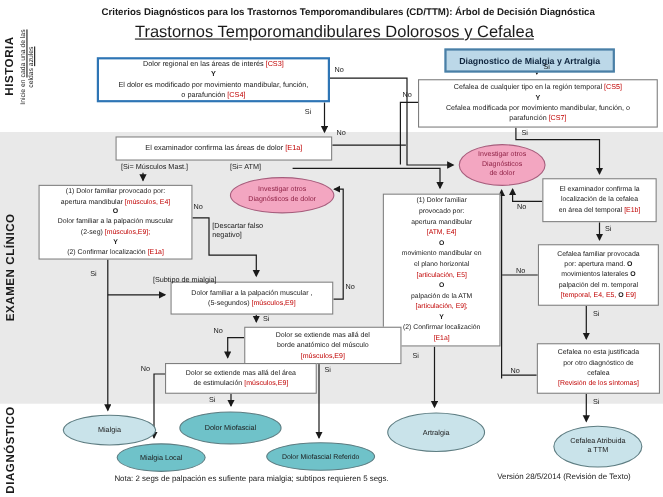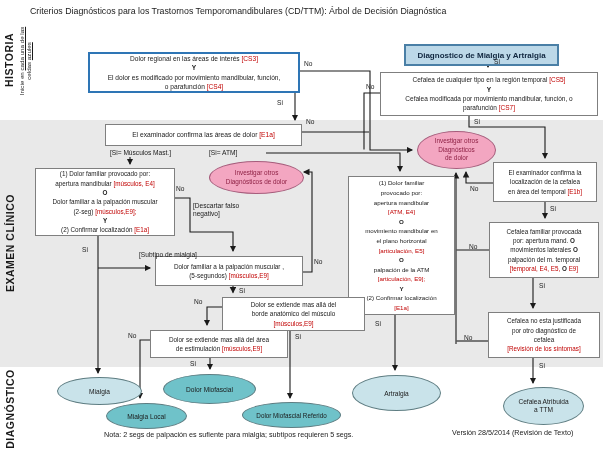--- a/index.html
+++ b/index.html
@@ -24,22 +24,22 @@
   .lightblue{background:#C9E3EA;}
   .teal{background:#6FC2C9;}
   .lbl{position:absolute;z-index:3;font-size:6.6px;white-space:nowrap;}
   .lbl .ln{line-height:8px;}
   .red{color:#C00000;}
   .bold{font-weight:bold;}
   .u{text-decoration:underline;}
   .vlabel{position:absolute;transform:rotate(-90deg);white-space:nowrap;
           text-align:center;z-index:2;}
   .vbig{font-size:10.5px;font-weight:bold;letter-spacing:0.5px;}
-  .title1{position:absolute;left:30px;top:6px;width:573px;text-align:left;
-          font-size:8.8px;font-weight:normal;z-index:2;}
+  .title1{position:absolute;left:30px;top:6px;width:573px;text-align:center;
+          font-size:8.8px;font-weight:bold;z-index:2;}
   .title2{position:absolute;left:34px;top:21px;width:540px;text-align:center;
           font-size:15px;text-decoration:underline;z-index:2;}
   .foot{position:absolute;z-index:2;font-size:7.2px;}
 </style>
 </head>
 <body>
 
 <div id="stage">
 
   <div class="band band-examen"></div>
@@ -73,20 +73,21 @@
       <polyline points="303,272 312,272 312,172 304,172" marker-end="url(#arw)"></polyline>
       <polyline points="222,307 207,307 207,325" marker-end="url(#arw)"></polyline>
       <polyline points="290,331 290,398" marker-end="url(#arw)"></polyline>
       <polyline points="150,340 140,340 140,398" marker-end="url(#arw)"></polyline>
       <polyline points="210,358 210,369" marker-end="url(#arw)"></polyline>
       <polyline points="395,315 395,370" marker-end="url(#arw)"></polyline>
     </g>
   </svg>
 
   <div class="title1">Criterios Diagnósticos para los Trastornos Temporomandibulares (CD/TTM): Árbol de Decisión Diagnóstica</div>
+  <div class="title2">Trastornos Temporomandibulares Dolorosos y Cefalea</div>
 
   <div class="vlabel vbig" style="left:-31px;top:54px;width:80px;">HISTORIA</div>
   <div class="vlabel" style="left:-25px;top:54px;width:100px;font-size:6.2px;">
       <div class="ln"><span>Inicie en </span><span class="u">cada una de las</span></div>
       <div class="ln"><span>celdas </span><span class="u">azules</span></div>
     </div>
   <div class="vlabel vbig" style="left:-45px;top:237px;width:110px;">EXAMEN CLÍNICO</div>
   <div class="vlabel vbig" style="left:-35px;top:403px;width:90px;">DIAGNÓSTICO</div>
 
   <div class="node blue-border" style="left:88px;top:52px;width:212px;height:41px;font-size:6.6px;">

